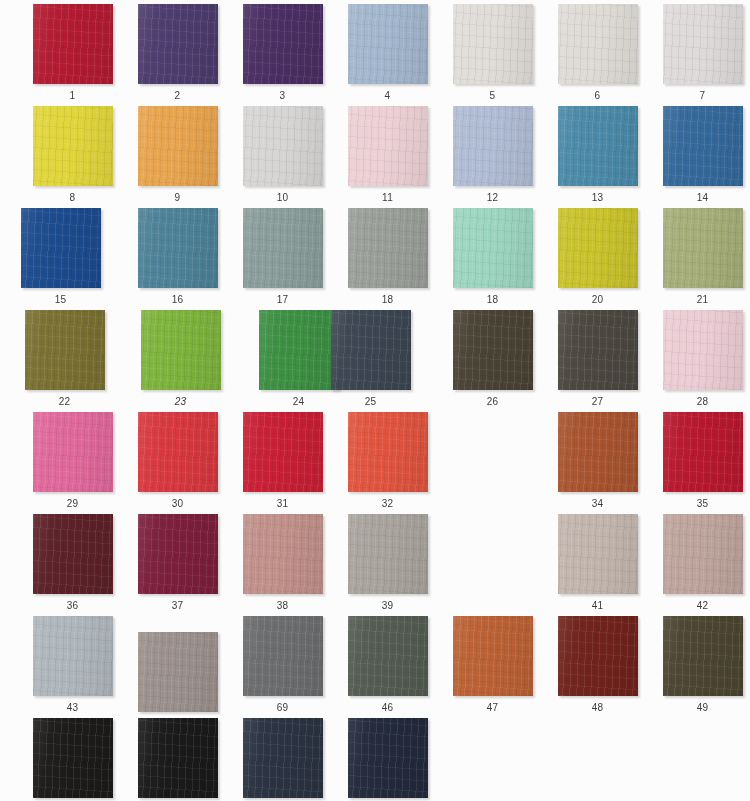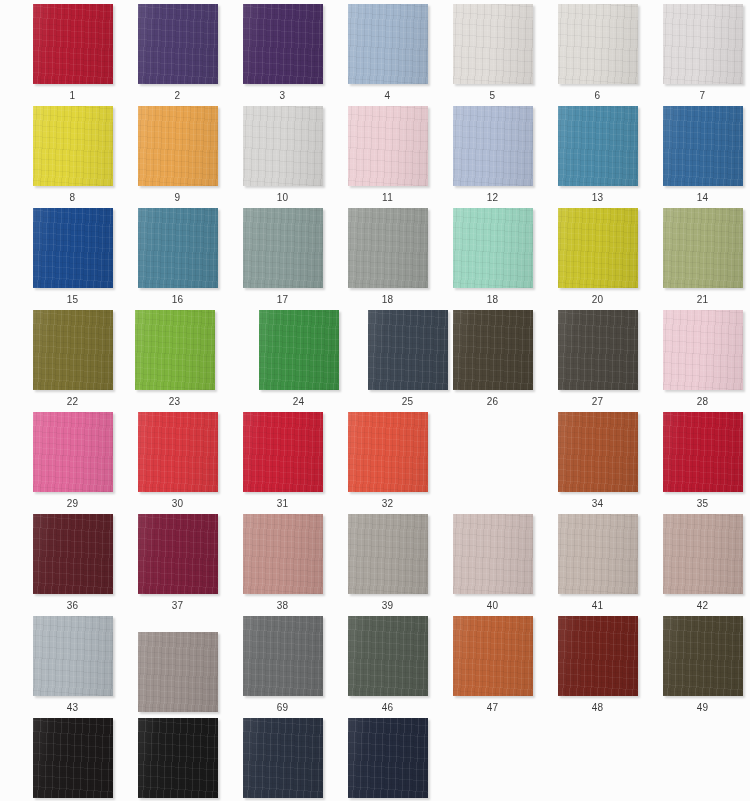--- a/index.html
+++ b/index.html
@@ -174,21 +174,21 @@
         <div class="swatch-chip" style="background-color: rgb(75, 138, 168);"></div>
       </div>
       <div class="swatch-label">13</div>
     </div>
     <div class="swatch-cell" style="left: 650px; top: 106px;">
       <div class="swatch-chip-wrap">
         <div class="swatch-chip" style="background-color: rgb(53, 105, 155);"></div>
       </div>
       <div class="swatch-label">14</div>
     </div>
-    <div class="swatch-cell" style="left: 20px; top: 208px;">
+    <div class="swatch-cell" style="left: 8px; top: 208px;">
       <div class="swatch-chip-wrap">
         <div class="swatch-chip" style="background-color: rgb(28, 75, 142);"></div>
       </div>
       <div class="swatch-label">15</div>
     </div>
     <div class="swatch-cell" style="left: 125px; top: 208px;">
       <div class="swatch-chip-wrap">
         <div class="swatch-chip" style="background-color: rgb(77, 130, 152);"></div>
       </div>
       <div class="swatch-label">16</div>
@@ -216,39 +216,39 @@
         <div class="swatch-chip" style="background-color: rgb(200, 194, 43);"></div>
       </div>
       <div class="swatch-label">20</div>
     </div>
     <div class="swatch-cell" style="left: 650px; top: 208px;">
       <div class="swatch-chip-wrap">
         <div class="swatch-chip" style="background-color: rgb(165, 173, 120);"></div>
       </div>
       <div class="swatch-label">21</div>
     </div>
-    <div class="swatch-cell" style="left: 20px; top: 310px;">
+    <div class="swatch-cell" style="left: 12px; top: 310px;">
       <div class="swatch-chip-wrap">
         <div class="swatch-chip" style="background-color: rgb(122, 112, 50);"></div>
       </div>
       <div class="swatch-label">22</div>
     </div>
-    <div class="swatch-cell" style="left: 122px; top: 310px;">
+    <div class="swatch-cell" style="left: 128px; top: 310px; font-style: italic;">
       <div class="swatch-chip-wrap">
         <div class="swatch-chip" style="background-color: rgb(125, 179, 60);"></div>
       </div>
       <div class="swatch-label">23</div>
     </div>
     <div class="swatch-cell" style="left: 246px; top: 310px;">
       <div class="swatch-chip-wrap">
         <div class="swatch-chip" style="background-color: rgb(60, 143, 67);"></div>
       </div>
       <div class="swatch-label">24</div>
     </div>
-    <div class="swatch-cell" style="left: 355px; top: 310px;">
+    <div class="swatch-cell" style="left: 318px; top: 310px;">
       <div class="swatch-chip-wrap">
         <div class="swatch-chip" style="background-color: rgb(60, 70, 82);"></div>
       </div>
       <div class="swatch-label">25</div>
     </div>
     <div class="swatch-cell" style="left: 440px; top: 310px;">
       <div class="swatch-chip-wrap">
         <div class="swatch-chip" style="background-color: rgb(74, 67, 53);"></div>
       </div>
       <div class="swatch-label">26</div>
@@ -317,26 +317,20 @@
       <div class="swatch-chip-wrap">
         <div class="swatch-chip" style="background-color: rgb(192, 144, 137);"></div>
       </div>
       <div class="swatch-label">38</div>
     </div>
     <div class="swatch-cell" style="left: 335px; top: 514px;">
       <div class="swatch-chip-wrap">
         <div class="swatch-chip" style="background-color: rgb(168, 163, 156);"></div>
       </div>
       <div class="swatch-label">39</div>
-    </div>
-    <div class="swatch-cell" style="left: 440px; top: 514px;">
-      <div class="swatch-chip-wrap">
-        <div class="swatch-chip" style="background-color: rgb(205, 188, 184);"></div>
-      </div>
-      <div class="swatch-label">40</div>
     </div>
     <div class="swatch-cell" style="left: 545px; top: 514px;">
       <div class="swatch-chip-wrap">
         <div class="swatch-chip" style="background-color: rgb(194, 181, 173);"></div>
       </div>
       <div class="swatch-label">41</div>
     </div>
     <div class="swatch-cell" style="left: 650px; top: 514px;">
       <div class="swatch-chip-wrap">
         <div class="swatch-chip" style="background-color: rgb(189, 164, 156);"></div>

